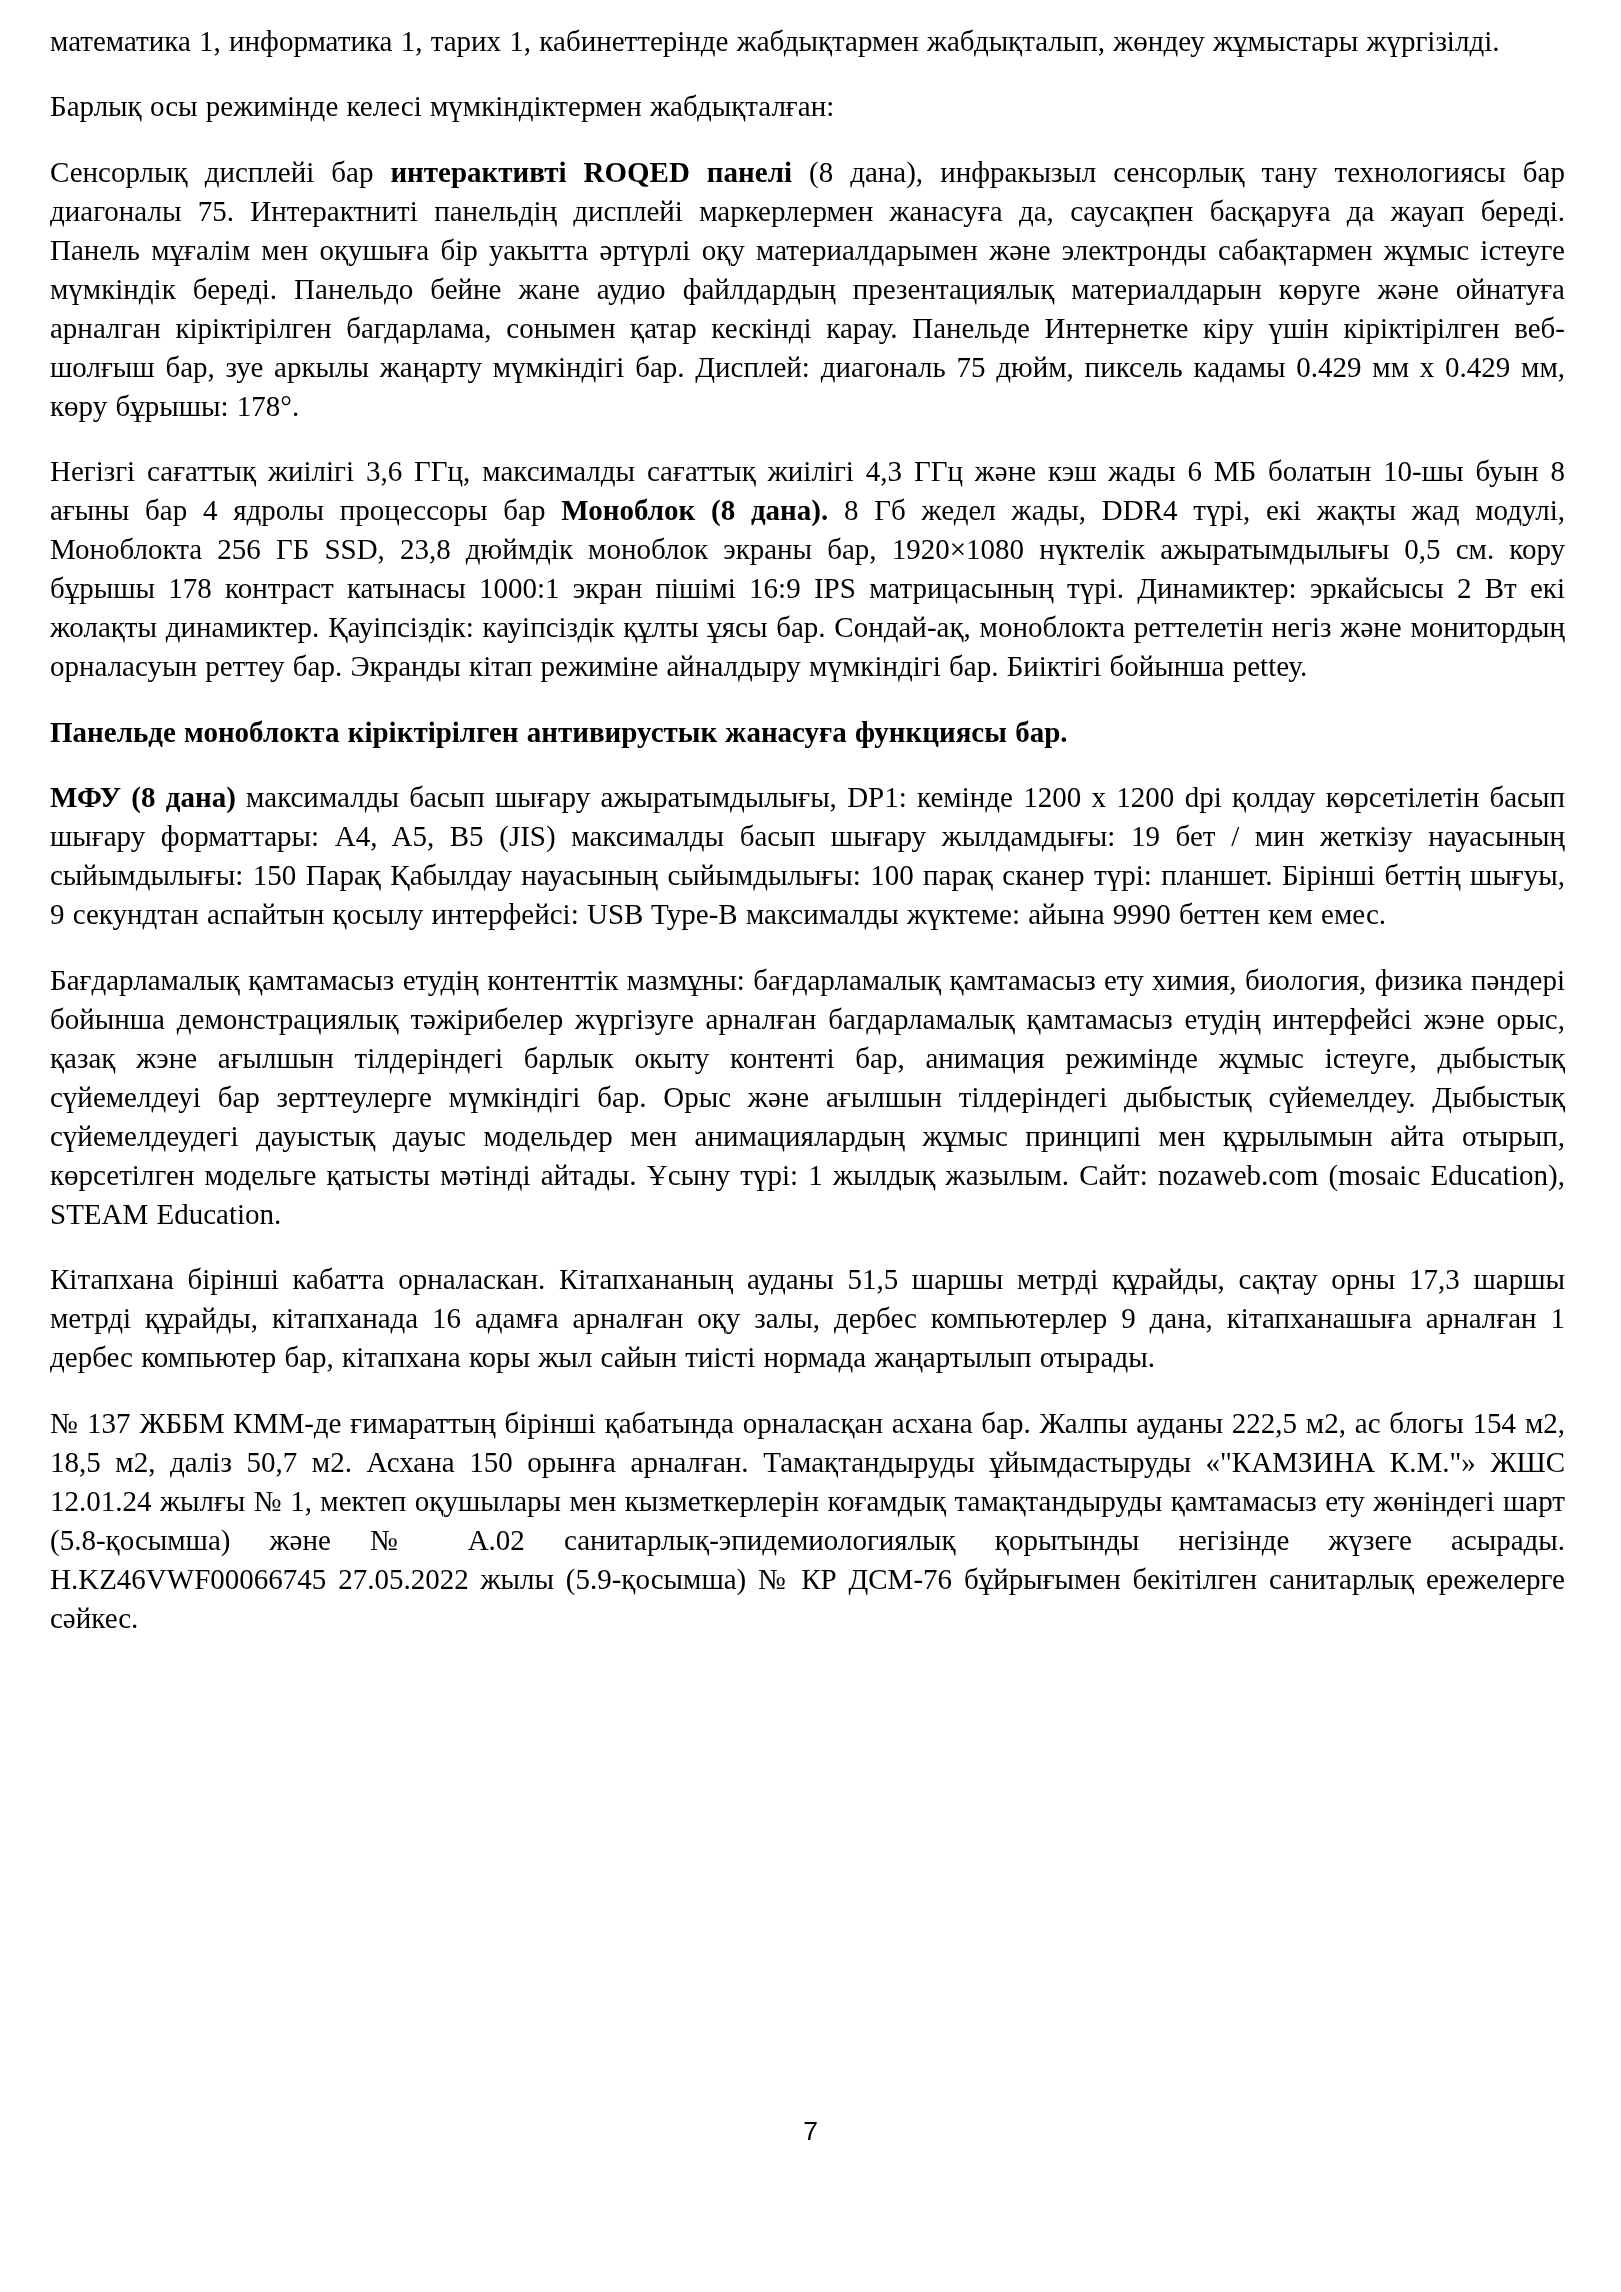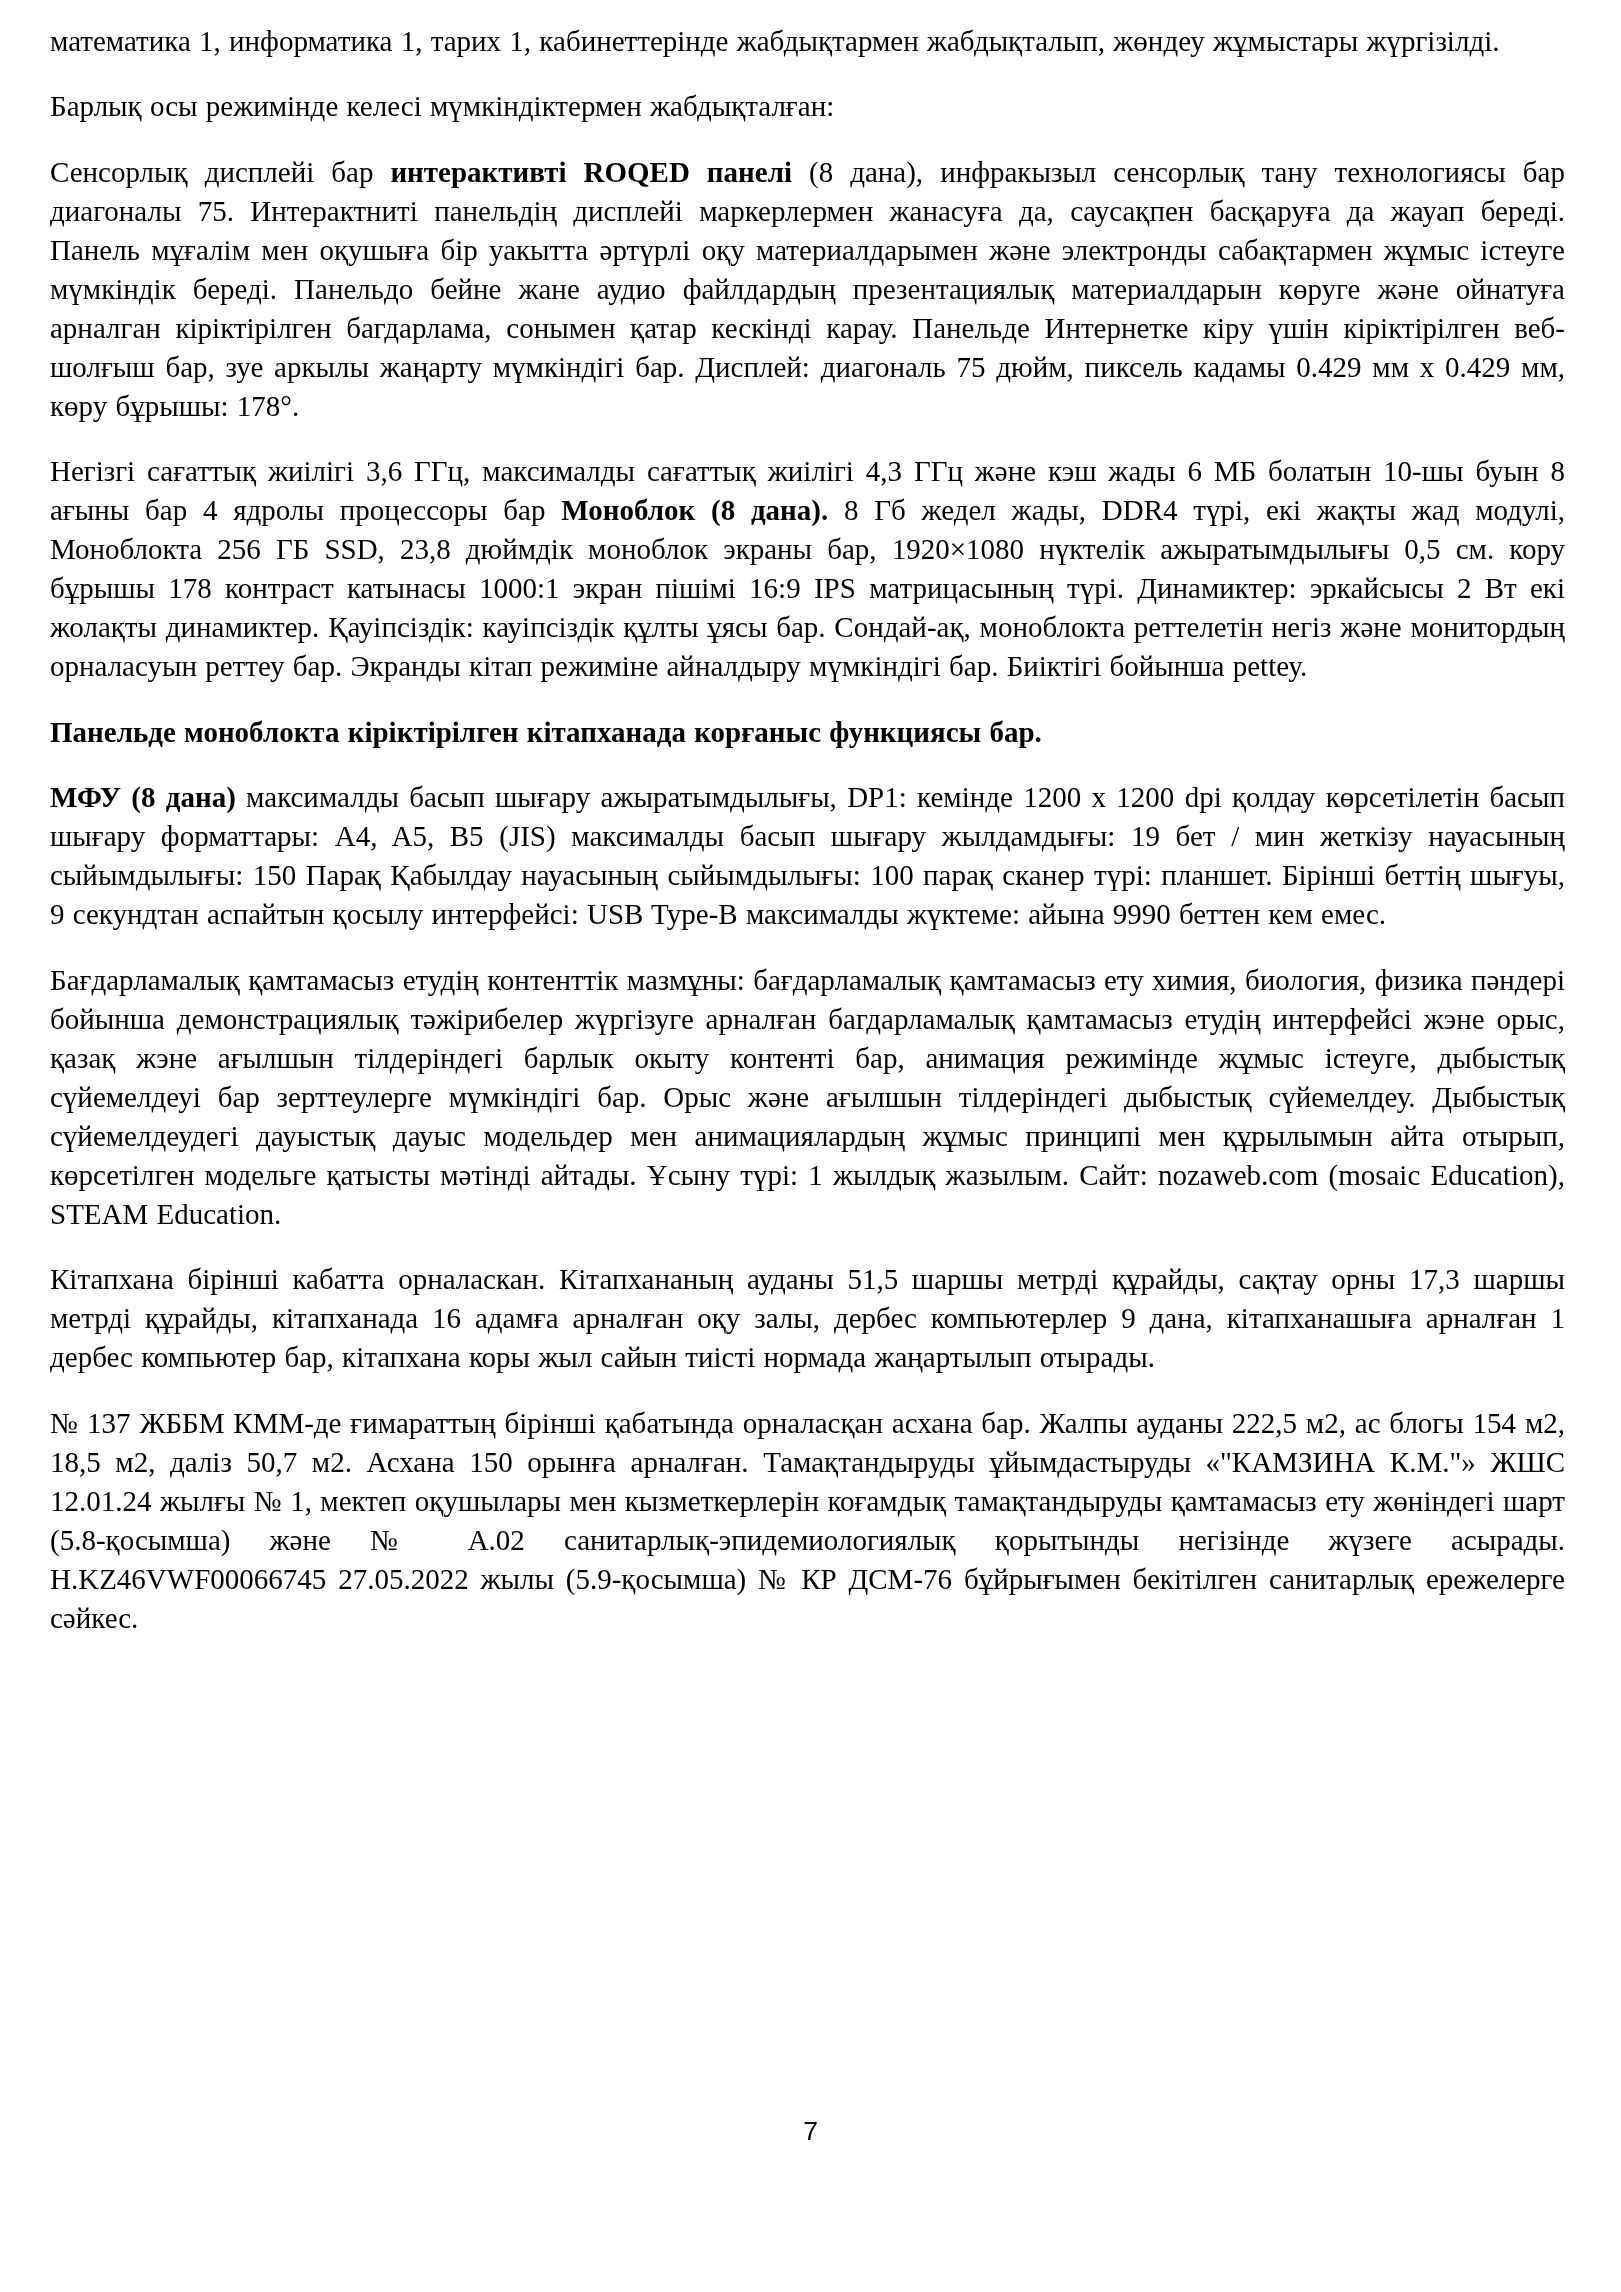--- a/index.html
+++ b/index.html
@@ -46,21 +46,21 @@
   <div class="doc-body">
 
     <p><span>математика 1, информатика 1, тарих 1, кабинеттерінде жабдықтармен жабдықталып, жөндеу жұмыстары жүргізілді.</span></p>
 
     <p><span>Барлық осы режимінде келесі мүмкіндіктермен жабдықталған:</span></p>
 
     <p><span>Сенсорлық дисплейі бар </span><span class="b">интерактивті ROQED панелі</span><span> (8 дана), инфракызыл сенсорлық тану технологиясы бар диагоналы 75. Интерактниті панельдің дисплейі маркерлермен жанасуға да, саусақпен басқаруға да жауап береді. Панель мұғалім мен оқушыға бір уакытта әртүрлі оқу материалдарымен және электронды сабақтармен жұмыс істеуге мүмкіндік береді. Панельдо бейне жане аудио файлдардың презентациялық материалдарын көруге және ойнатуға арналган кіріктірілген багдарлама, сонымен қатар кескінді карау. Панельде Интернетке кіру үшін кіріктірілген веб-шолғыш бар, зуе аркылы жаңарту мүмкіндігі бар. Дисплей: диагональ 75 дюйм, пиксель кадамы 0.429 мм x 0.429 мм, көру бұрышы: 178°.</span></p>
 
     <p><span>Негізгі сағаттық жиілігі 3,6 ГГц, максималды сағаттық жиілігі 4,3 ГГц және кэш жады 6 МБ болатын 10-шы буын 8 ағыны бар 4 ядролы процессоры бар </span><span class="b">Моноблок (8 дана).</span><span> 8 Гб жедел жады, DDR4 түрі, екі жақты жад модулі, Моноблокта 256 ГБ SSD, 23,8 дюймдік моноблок экраны бар, 1920×1080 нүктелік ажыратымдылығы 0,5 см. кору бұрышы 178 контраст катынасы 1000:1 экран пішімі 16:9 IPS матрицасының түрі. Динамиктер: эркайсысы 2 Вт екі жолақты динамиктер. Қауіпсіздік: кауіпсіздік құлты ұясы бар. Сондай-ақ, моноблокта реттелетін негіз және монитордың орналасуын реттеу бар. Экранды кітап режиміне айналдыру мүмкіндігі бар. Биіктігі бойынша реttеу.</span></p>
 
-    <p><span class="b">Панельде моноблокта кіріктірілген кітапханада корғаныс функциясы бар.</span></p>
+    <p><span class="b">Панельде моноблокта кіріктірілген антивирустык жанасуға функциясы бар.</span></p>
 
     <p><span class="b">МФУ (8 дана)</span><span> максималды басып шығару ажыратымдылығы, DP1: кемінде 1200 x 1200 dpi қолдау көрсетілетін басып шығару форматтары: A4, A5, B5 (JIS) максималды басып шығару жылдамдығы: 19 бет / мин жеткізу науасының сыйымдылығы: 150 Парақ Қабылдау науасының сыйымдылығы: 100 парақ сканер түрі: планшет. Бірінші беттің шығуы, 9 секундтан аспайтын қосылу интерфейсі: USB Type-B максималды жүктеме: айына 9990 беттен кем емес.</span></p>
 
 
     <p><span>Бағдарламалық қамтамасыз етудің контенттік мазмұны: бағдарламалық қамтамасыз ету химия, биология, физика пәндері бойынша демонстрациялық тәжірибелер жүргізуге арналған багдарламалық қамтамасыз етудің интерфейсі жэне орыс, қазақ жэне ағылшын тілдеріндегі барлык окыту контенті бар, анимация режимінде жұмыс істеуге, дыбыстық сүйемелдеуі бар зерттеулерге мүмкіндігі бар. Орыс және ағылшын тілдеріндегі дыбыстық сүйемелдеу. Дыбыстық сүйемелдеудегі дауыстық дауыс модельдер мен анимациялардың жұмыс принципі мен құрылымын айта отырып, көрсетілген модельге қатысты мәтінді айтады. Ұсыну түрі: 1 жылдық жазылым. Сайт: nozaweb.com (mosaic Education), STEAM Education.</span></p>
 
     <p><span>Кітапхана бірінші кабатта орналаскан. Кітапхананың ауданы 51,5 шаршы метрді құрайды, сақтау орны 17,3 шаршы метрді құрайды, кітапханада 16 адамға арналған оқу залы, дербес компьютерлер 9 дана, кітапханашыға арналған 1 дербес компьютер бар, кітапхана коры жыл сайын тиісті нормада жаңартылып отырады.</span></p>
 
     <p><span>№ 137 ЖББМ КММ-де ғимараттың бірінші қабатында орналасқан асхана бар. Жалпы ауданы 222,5 м2, ас блогы 154 м2, 18,5 м2, даліз 50,7 м2. Асхана 150 орынға арналған. Тамақтандыруды ұйымдастыруды «"КАМЗИНА К.М."» ЖШС 12.01.24 жылғы № 1, мектеп оқушылары мен кызметкерлерін коғамдық тамақтандыруды қамтамасыз ету жөніндегі шарт (5.8-қосымша) және № А.02 санитарлық-эпидемиологиялық қорытынды негізінде жүзеге асырады. H.KZ46VWF00066745 27.05.2022 жылы (5.9-қосымша) № КР ДСМ-76 бұйрығымен бекітілген санитарлық ережелерге сәйкес.</span></p>
 

